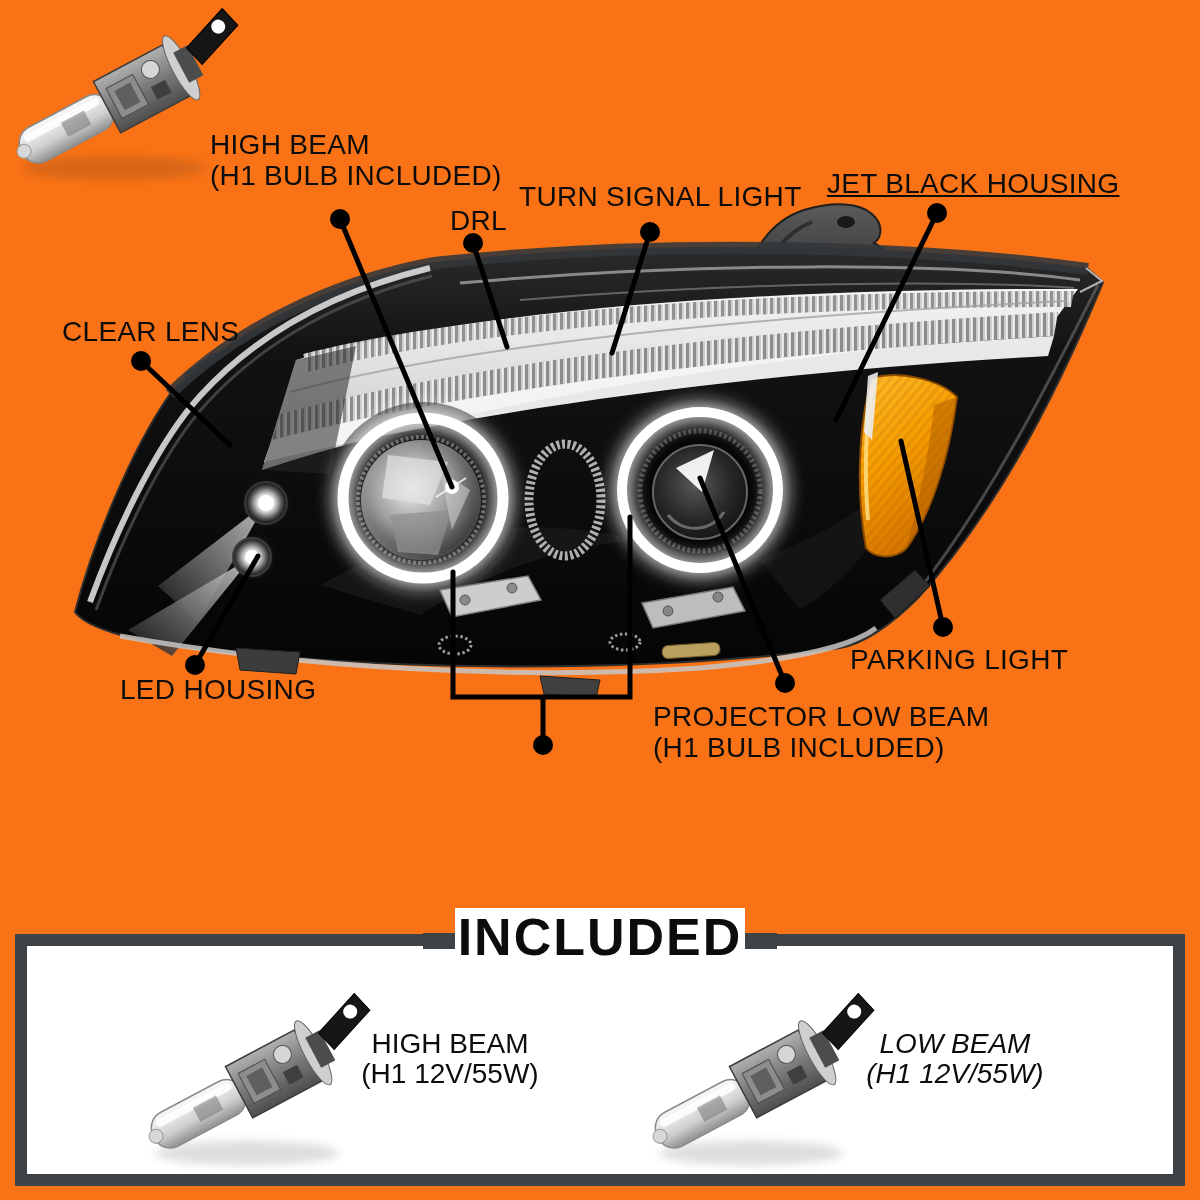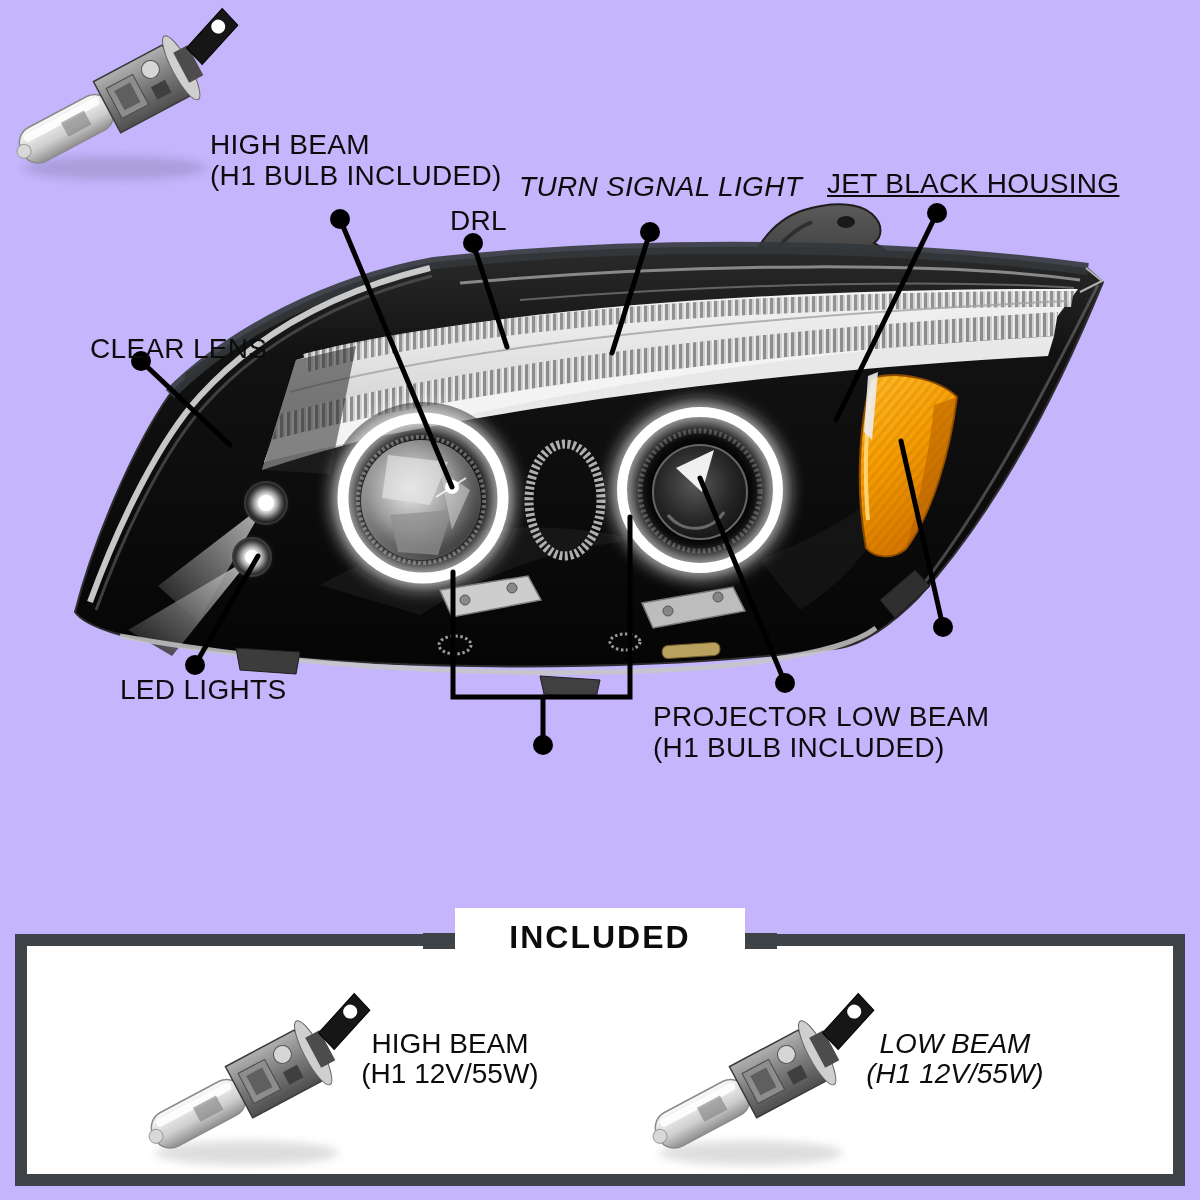--- a/index.html
+++ b/index.html
@@ -1,45 +1,45 @@
 <!DOCTYPE html>
 <html><head>
 <meta charset="utf-8">
 <style>
   html,body{margin:0;padding:0;background:#ffffff;}
   #canvas{
-    position:relative;width:1200px;height:1200px;background:#c4b5fd;overflow:hidden;
+    position:relative;width:1200px;height:1200px;background:#f97316;overflow:hidden;
     font-family:"Liberation Sans","DejaVu Sans",sans-serif;
   }
   .callout{
     position:absolute;font-size:28px;font-weight:400;color:#0c0c0c;
     line-height:31px;white-space:nowrap;letter-spacing:0.3px;
   }
   .callout span{display:block;}
   #art{position:absolute;left:0;top:0;z-index:1;}
   .labels{position:absolute;left:0;top:0;width:1200px;height:1200px;z-index:3;}
   
   .c-high-beam{left:210px;top:129px;}
   .c-drl{left:450px;top:205px;}
-  .c-turn-signal{left:519px;top:171px;font-style:italic;}
+  .c-turn-signal{left:519px;top:181px;}
   .c-jet-black{left:827px;top:168px;text-decoration:underline;}
-  .c-clear-lens{left:62px;top:333px;margin-left:28px;}
+  .c-clear-lens{left:62px;top:316px;}
   .c-led-lights{left:120px;top:674px;}
   .c-dual-halo{left:428px;top:761px;}
   .c-projector{left:653px;top:701px;}
   .c-parking{left:850px;top:644px;}
   
   .included-box{
     position:absolute;left:15px;top:934px;width:1170px;height:252px;
     box-sizing:border-box;border:12px solid #3d4347;background:#ffffff;z-index:0;
   }
   .included-legend{
     position:absolute;left:455px;top:908px;width:290px;height:58px;z-index:4;
     background:#ffffff;display:flex;align-items:center;justify-content:center;
-    font-size:32px;font-weight:700;color:#0c0c0c;letter-spacing:2px;
+    font-size:52px;font-weight:700;color:#0c0c0c;letter-spacing:2px;
   }
   .legend-cap{position:absolute;top:933px;width:32px;height:16px;background:#3d4347;z-index:5;}
   .legend-cap.left{left:423px;}
   .legend-cap.right{left:745px;}
   .bulb-label{
     position:absolute;z-index:4;font-size:28px;font-weight:400;color:#0c0c0c;
     line-height:30px;text-align:center;white-space:nowrap;
   }
   .bulb-label span{display:block;}
   .bl-left{left:360px;top:1029px;width:180px;}
@@ -298,25 +298,28 @@
     <div class="callout c-turn-signal">
       <span>TURN SIGNAL LIGHT</span>
     </div>
     <div class="callout c-jet-black">
       <span>JET BLACK HOUSING</span>
     </div>
     <div class="callout c-clear-lens">
       <span>CLEAR LENS</span>
     </div>
     <div class="callout c-led-lights">
-      <span>LED LIGHTS</span>
+      <span>LED HOUSING</span>
     </div>
     <div class="callout c-projector">
       <span>PROJECTOR LOW BEAM</span>
       <span>(H1 BULB INCLUDED)</span>
+    </div>
+    <div class="callout c-parking">
+      <span>PARKING LIGHT</span>
     </div>
   </div>
 
   <div class="included-legend">
     <span>INCLUDED</span>
   </div>
   <div class="legend-cap left"></div>
   <div class="legend-cap right"></div>
 
   <div class="bulb-label bl-left">

